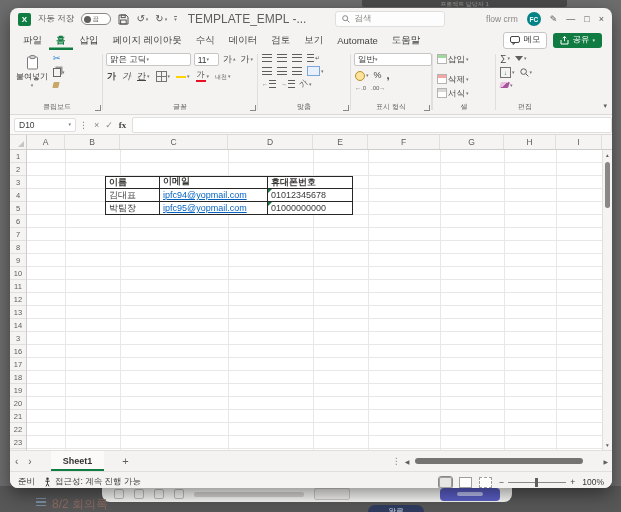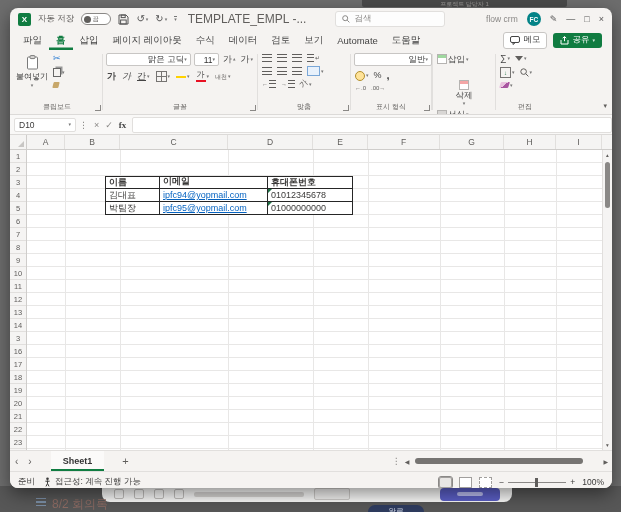--- a/index.html
+++ b/index.html
@@ -54,21 +54,21 @@
   .ribbon{height:64px;display:flex;align-items:stretch;background:#f5f3f1;border-bottom:1px solid #dcdad8;
     padding:0 2px;position:relative;overflow:hidden;}
   .grp{position:relative;display:flex;flex-direction:column;padding:3px 3px 0;}
   .grp-label{margin-top:auto;font-size:7px;color:#605e5c;text-align:center;padding:0 0 2px;}
   .launch{position:absolute;right:1px;bottom:3px;width:5px;height:5px;border-right:1px solid #8a8886;border-bottom:1px solid #8a8886;}
   .sep{width:1px;background:#e1dfdd;margin:4px 0;}
   .rb-row{display:flex;align-items:center;gap:3px;}
   .rb-btn{display:flex;align-items:center;gap:1px;font-size:9px;color:#444;line-height:1;padding:1px;}
   .paste{display:flex;flex-direction:column;align-items:center;font-size:8px;color:#333;width:34px;gap:1px;padding-top:1px;}
   .sel{height:13px;border:1px solid #c8c6c4;border-radius:2px;background:#fff;display:flex;align-items:center;
-    justify-content:flex-end;font-size:8.5px;color:#333;padding:0 3px;box-sizing:border-box;}
+    justify-content:flex-start;font-size:8.5px;color:#333;padding:0 3px;box-sizing:border-box;}
   .bars{width:10px;height:8px;background:repeating-linear-gradient(to bottom,#605e5c 0 1px,transparent 1px 3.5px);}
   .bold-g{font-weight:bold;}
   .italic-g{font-style:italic;font-family:"Liberation Serif",serif;}
   .under-g{text-decoration:underline;}
   .ubar{display:block;width:10px;height:2.5px;margin-top:0.5px;}
   .ubar.yellow{background:#ffd200;}
   .ubar.red{background:#e81123;}
   .ic-borders{width:9px;height:9px;border:1px solid #767472;
     background:linear-gradient(#767472,#767472) 50% 0/1px 100% no-repeat,linear-gradient(#767472,#767472) 0 50%/100% 1px no-repeat;}
   .bucket{width:8px;height:5px;background:#a7a5a3;transform:skewX(-18deg);border-radius:1px;}
@@ -397,21 +397,21 @@
       <div class="sep"></div>
 
       <div class="sep"></div>
 
       <div class="grp" style="width:56px;">
         <span class="rb-btn" style="font-size:8.5px;">
             <span class="sq ins"></span>
             <span>삽입</span>
             <span class="caret">▾</span>
           </span>
-        <span class="rb-btn" style="font-size:8.5px;margin-top:14px;flex-direction:column;">
+        <span class="rb-btn" style="font-size:8.5px;margin-top:8px;">
             <span class="sq del"></span>
             <span>삭제</span>
             <span class="caret">▾</span>
           </span>
         <span class="rb-btn" style="font-size:8.5px;margin-top:2px;">
             <span class="sq fmt"></span>
             <span>서식</span>
             <span class="caret">▾</span>
           </span>
         <div class="grp-label">셀</div>

